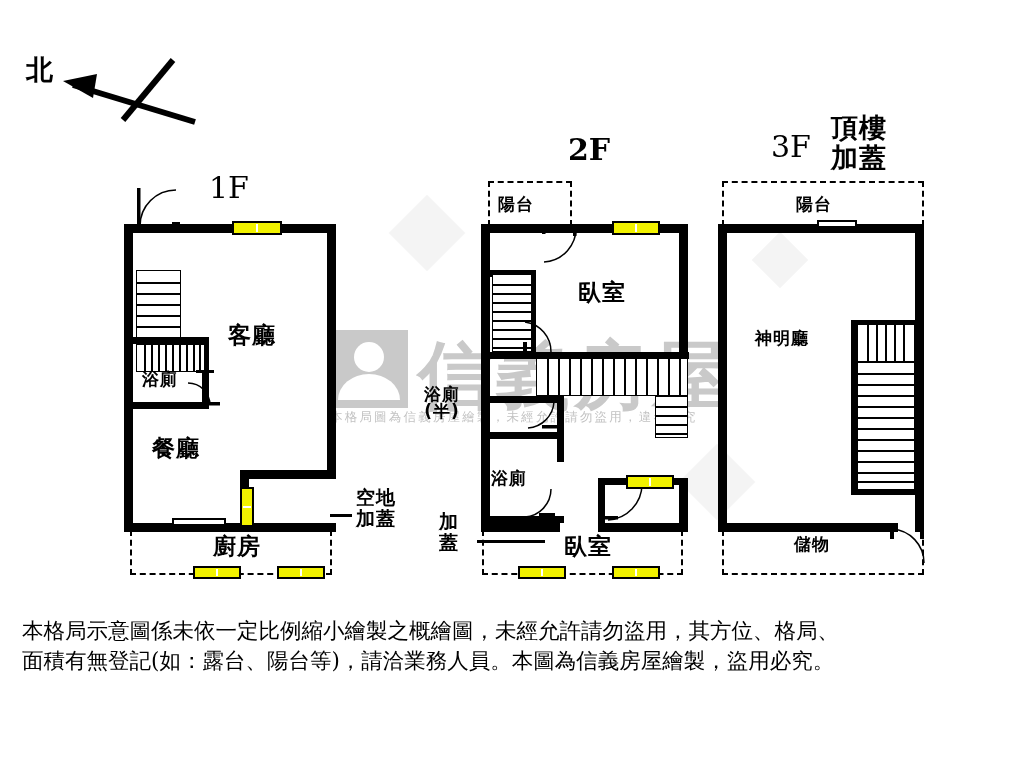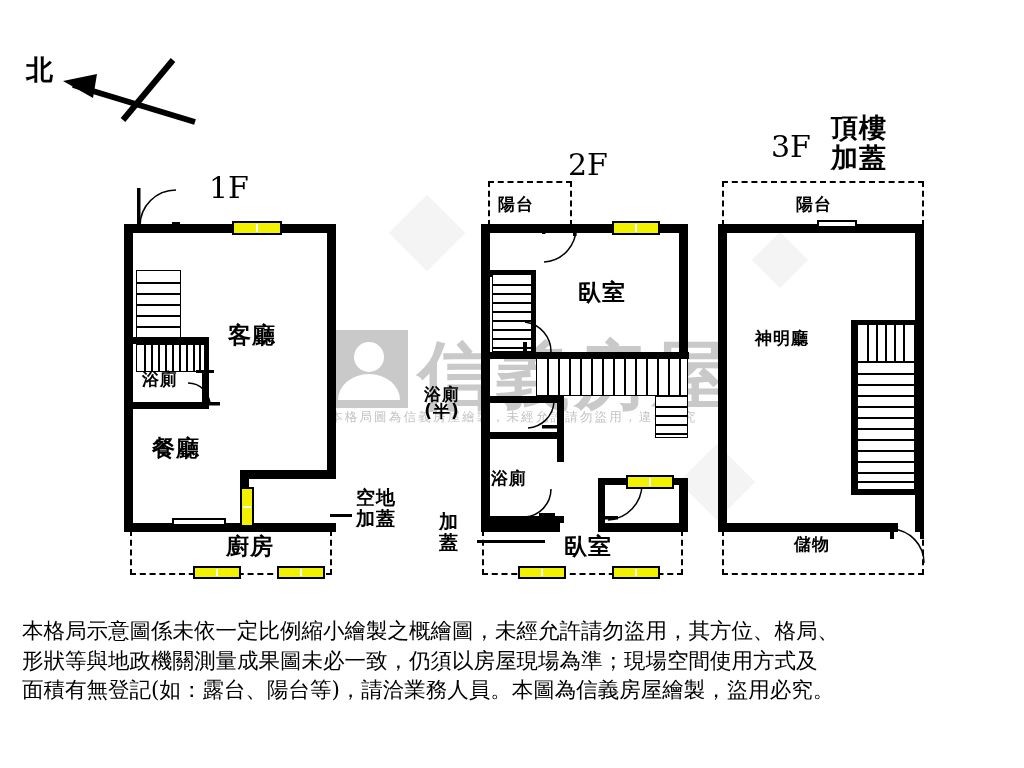--- a/index.html
+++ b/index.html
@@ -141,27 +141,27 @@
   <div class="win h" style="left:232px;top:221px;width:50px;height:14px;"></div>
   <div class="win v" style="left:240px;top:487px;width:14px;height:40px;"></div>
   <div class="win h" style="left:193px;top:566px;width:48px;height:13px;"></div>
   <div class="win h" style="left:277px;top:566px;width:48px;height:13px;"></div>
 
   <div class="sld" style="left:172px;top:518px;width:54px;height:8px;"></div>
 
   <div class="lbl roomlbl" style="left:228px;top:324px;">客廳</div>
   <div class="lbl roomlbl" style="left:152px;top:437px;">餐廳</div>
   <div class="lbl smalllbl" style="left:142px;top:371px;">浴廁</div>
-  <div class="lbl roomlbl" style="left:226px;top:535px;">廚房</div>
+  <div class="lbl roomlbl" style="left:213px;top:535px;">廚房</div>
 
   <div class="lbl addlbl" style="left:356px;top:487px;">空地
 加蓋</div>
   <div class="wall" style="left:330px;top:514px;width:22px;height:3px;"></div>
 
-  <div class="lbl floorlbl" style="left:568px;top:150px;">2F</div>
+  <div class="lbl floorlbl" style="left:568px;top:135px;font-weight:bold;">2F</div>
 
   <div class="dashbox" style="left:488px;top:181px;width:84px;height:45px;border-bottom:none;"></div>
 
   <div class="dashbox" style="left:482px;top:530px;width:201px;height:45px;border-top:none;"></div>
 
   <div class="wall" style="left:481px;top:224px;width:207px;height:9px;"></div>
   <div class="wall" style="left:481px;top:224px;width:9px;height:308px;"></div>
   <div class="wall" style="left:679px;top:224px;width:9px;height:131px;"></div>
   <div class="wall" style="left:679px;top:478px;width:9px;height:54px;"></div>
   <div class="wall" style="left:481px;top:523px;width:79px;height:9px;"></div>
@@ -306,17 +306,16 @@
       <rect x="30" y="0" width="4" height="12" fill="#000"></rect>
     </svg>
   </div>
 
   <div class="lbl smalllbl" style="left:796px;top:196px;">陽台</div>
   <div class="lbl smalllbl" style="left:755px;top:330px;">神明廳</div>
   <div class="lbl smalllbl" style="left:794px;top:536px;">儲物</div>
 
   <div id="disclaimer">
     <div>本格局示意圖係未依一定比例縮小繪製之概繪圖，未經允許請勿盜用，其方位、格局、</div>
-    <div>形狀等與地政機關測量成果圖未必一致，仍須以房屋現場為準；現場空間使用方式及</div>
     <div>面積有無登記(如：露台、陽台等)，請洽業務人員。本圖為信義房屋繪製，盜用必究。</div>
   </div>
 
 </div>
 
 </body></html>

